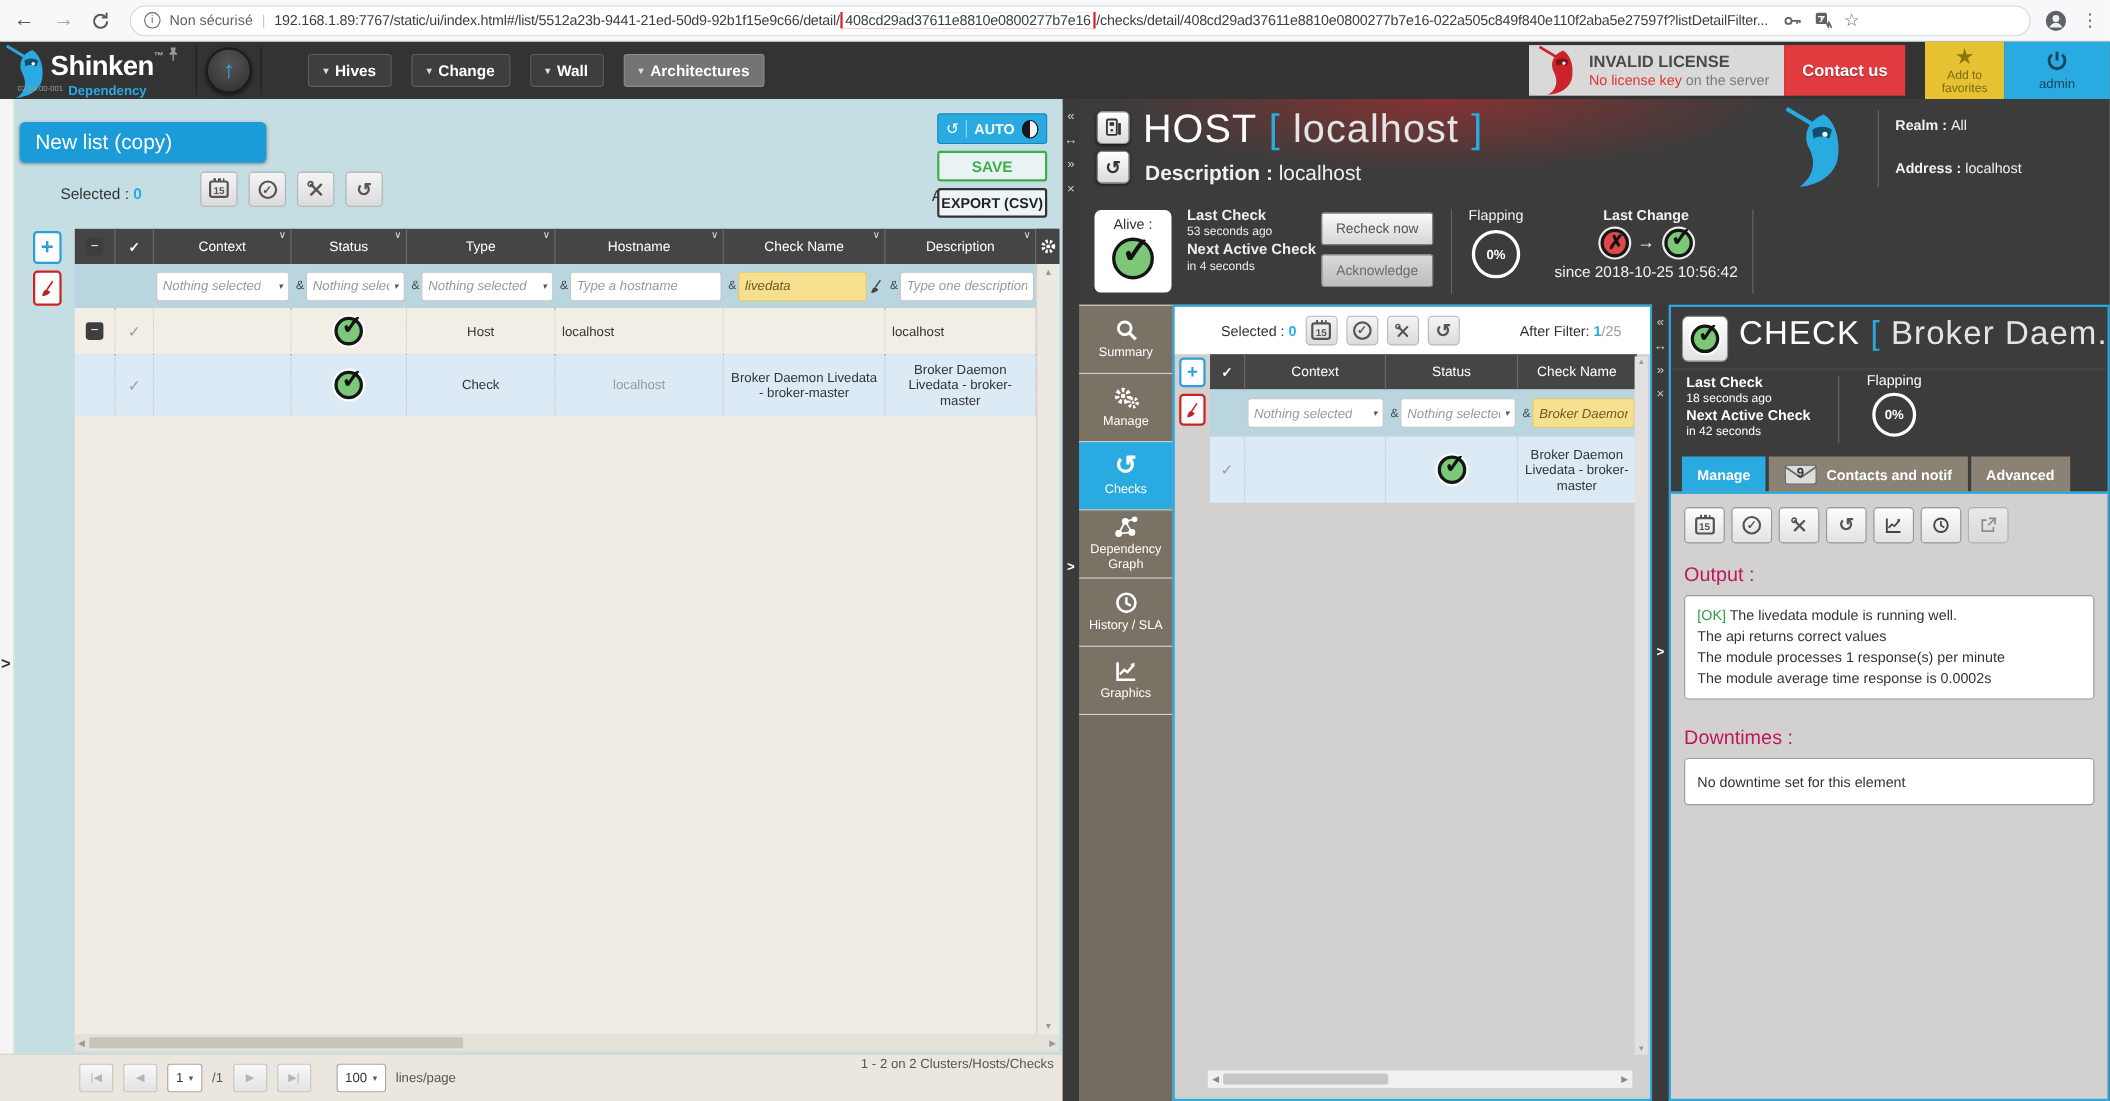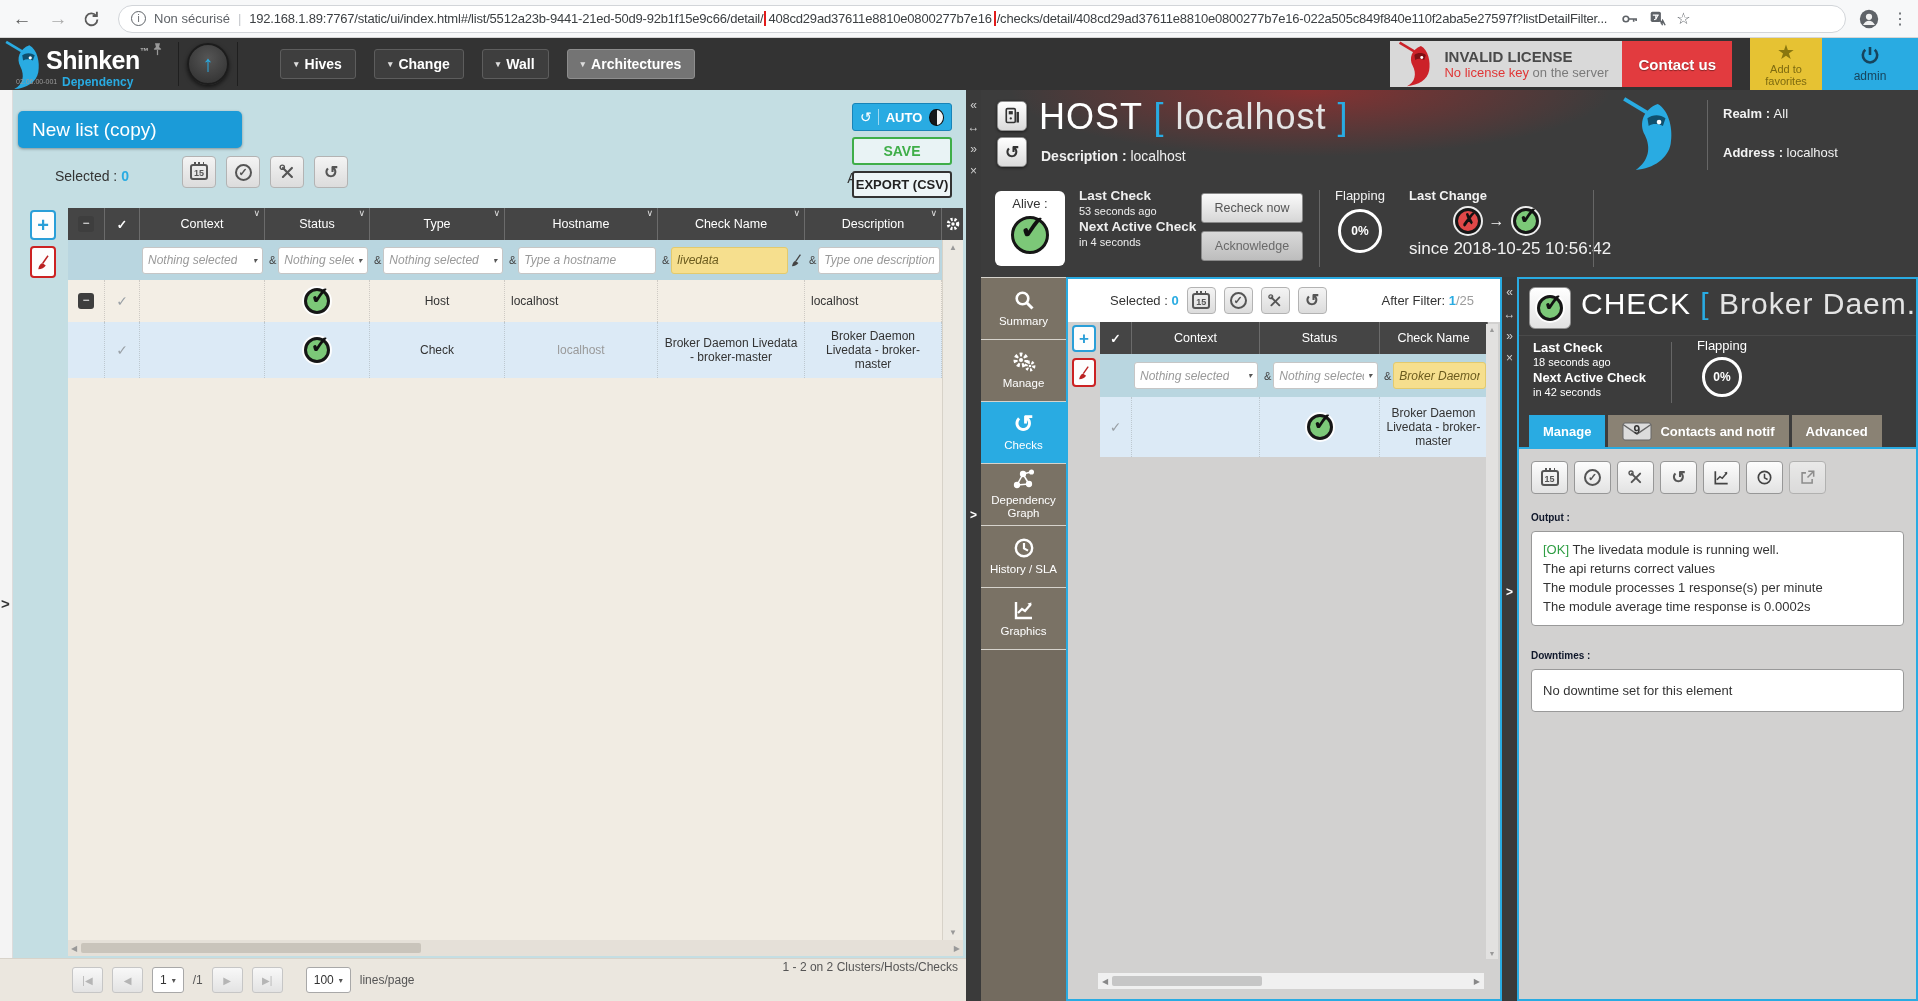--- a/index.html
+++ b/index.html
@@ -98,38 +98,38 @@
 .vstrip span{display:block;margin-top:8px;}
 .strip-exp{color:#fff;font-weight:bold;}
 
 
 #host-panel{position:absolute;left:981px;top:0;width:937px;height:911px;background:#3c3c3c;}
 .host-header{position:relative;height:90px;background:radial-gradient(ellipse 430px 95px at 330px 0px,rgba(205,40,40,.5),rgba(205,40,40,0) 70%),#3c3c3c;}
 .wicon{position:absolute;left:16px;width:30px;height:30px;background:linear-gradient(#fff,#dadada);border:1px solid #909090;border-radius:5px;display:flex;align-items:center;justify-content:center;box-shadow:0 1px 3px rgba(0,0,0,.55);color:#333;}
 .host-title{position:absolute;left:58px;top:6px;font-size:36px;color:#fff;letter-spacing:1px;white-space:nowrap;}
 .brk{color:#29abe2;}
 .ent-name{color:#e4e4e4;}
-.host-desc{position:absolute;left:60px;top:58px;font-size:14px;color:#f0f0f0;}
+.host-desc{position:absolute;left:60px;top:58px;font-size:19px;color:#f0f0f0;}
 .bold{font-weight:bold;}
 .hlogo{position:absolute;left:638px;top:4px;}
 .vdiv{position:absolute;top:10px;bottom:10px;width:1px;background:#666;}
 .realm-block{position:absolute;left:742px;top:16px;font-size:13px;color:#f2f2f2;line-height:1.3;}
 .realm-block .row2{margin-top:22px;}
 .host-status{position:relative;height:97px;background:#3c3c3c;color:#f2f2f2;}
 .alive-card{position:absolute;left:14px;top:11px;width:70px;height:75px;background:#fff;border-radius:6px;display:flex;flex-direction:column;align-items:center;padding-top:5px;gap:5px;color:#333;font-size:13px;}
 .lastcheck{position:absolute;left:98px;top:8px;font-size:11px;line-height:1.25;color:#eee;}
 .lastcheck .lbl{font-size:13.5px;font-weight:bold;}
 .gbtn{width:102px;height:30px;background:linear-gradient(#fafafa,#d6d6d6);border:1px solid #8a8a8a;border-radius:3px;color:#555;font-size:12.5px;display:flex;align-items:center;justify-content:center;}
 .gbtn.dim2{background:linear-gradient(#d9d9d9,#bdbdbd);color:#6a6a6a;}
 .flap{position:absolute;text-align:center;}
 .flap .lbl{font-size:13px;font-weight:normal;}
 .flap-circle{margin:6px auto 0;width:44px;height:44px;border:3px solid #fff;border-radius:50%;display:flex;align-items:center;justify-content:center;font-size:12px;font-weight:bold;color:#fff;}
-.lastchange{position:absolute;left:428px;top:8px;width:175px;font-size:13px;}
+.lastchange{position:absolute;left:428px;top:8px;width:175px;text-align:center;font-size:13px;}
 .lc-icons{display:flex;align-items:center;justify-content:center;gap:8px;margin-top:5px;}
-.lc-since{font-size:17px;margin-top:5px;white-space:nowrap;}
+.lc-since{font-size:14px;margin-top:5px;white-space:nowrap;}
 
 
 .ok{position:relative;width:26px;height:26px;border-radius:50%;background:#7cc878;border:3px solid #161616;box-shadow:0 0 0 2px rgba(255,255,255,.9);}
 .ok::after{content:"✓";position:absolute;left:3px;top:-9px;font-size:24px;font-weight:bold;color:#111;}
 .ok.big{width:38px;height:38px;}
 .ok.big::after{left:5px;top:-11px;font-size:33px;}
 .bad{position:relative;width:26px;height:26px;border-radius:50%;background:#e04848;border:3px solid #161616;box-shadow:0 0 0 2px rgba(255,255,255,.9);}
 .bad::after{content:"✗";position:absolute;left:4px;top:-2px;font-size:18px;font-weight:bold;color:#111;}
 
 
@@ -165,21 +165,21 @@
 .cp-last .lbl{font-size:13px;font-weight:bold;}
 .cp-tabs{height:38px;display:flex;align-items:flex-end;gap:3px;padding-left:10px;flex:0 0 auto;}
 .tab{height:32px;display:flex;align-items:center;gap:8px;padding:0 14px;background:#8a8274;color:#fff;font-weight:bold;font-size:13px;}
 .tab.active{background:#29abe2;}
 .env{position:relative;width:30px;height:19px;}
 .env .n9{position:absolute;left:11px;top:1px;font-size:12px;font-weight:bold;color:#333;}
 .cp-content{flex:1;background:#d2d1d0;border-top:2px solid #29abe2;padding:12px 12px 0 12px;color:#222;}
 .wtoolbar{display:flex;gap:6px;}
 .wtbtn{width:37px;height:33px;background:linear-gradient(#fdfdfd,#e2e2e2);border:1px solid #979797;border-radius:4px;display:flex;align-items:center;justify-content:center;color:#444;}
 .wtbtn.dimmed{opacity:.55;}
-.sec-title{margin-top:18px;font-size:10px;font-weight:bold;color:#0f172a;}
+.sec-title{margin-top:18px;font-size:18px;font-weight:normal;color:#be185d;}
 .out-box{margin-top:8px;background:#fff;border:1px solid #999;border-radius:4px;padding:9px 11px;font-size:13px;color:#333;line-height:1.45;}
 .okpre{color:#2f9e44;}
 .dt-box{margin-top:8px;background:#fff;border:1px solid #999;border-radius:4px;padding:13px 11px;font-size:13px;color:#333;}
 
 
 .cal{width:18px;height:16px;border:2px solid #555;border-radius:3px;position:relative;font-size:9px;font-weight:bold;color:#555;display:flex;align-items:flex-end;justify-content:center;line-height:1;}
 .cal::before{content:"";position:absolute;top:-4px;left:2px;right:2px;height:3px;background:repeating-linear-gradient(90deg,#555 0 2px,transparent 2px 4.5px);}
 .ckc{width:17px;height:17px;border-radius:50%;border:2px solid #555;color:#555;font-size:11px;font-weight:bold;display:flex;align-items:center;justify-content:center;}
 .undo-g{font-size:17px;font-weight:bold;color:#555;line-height:1;}
 </style>

